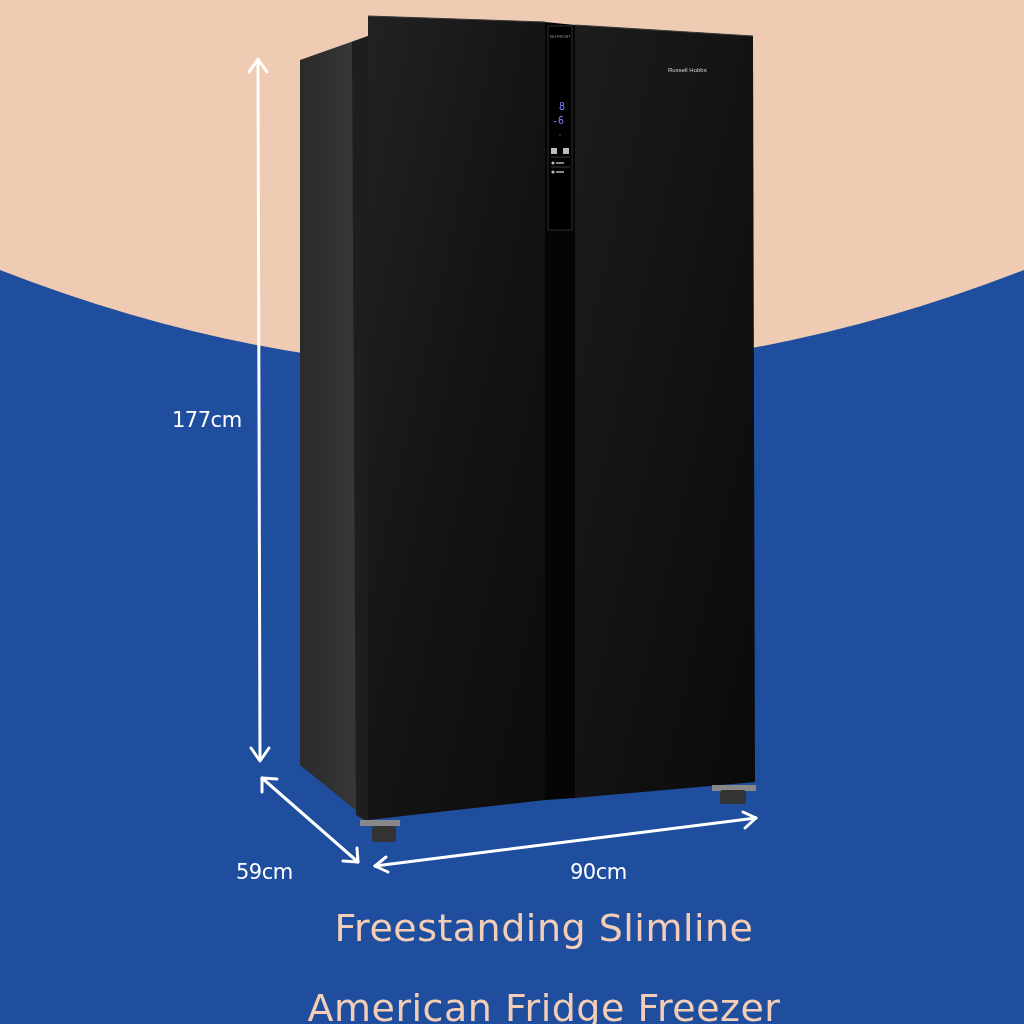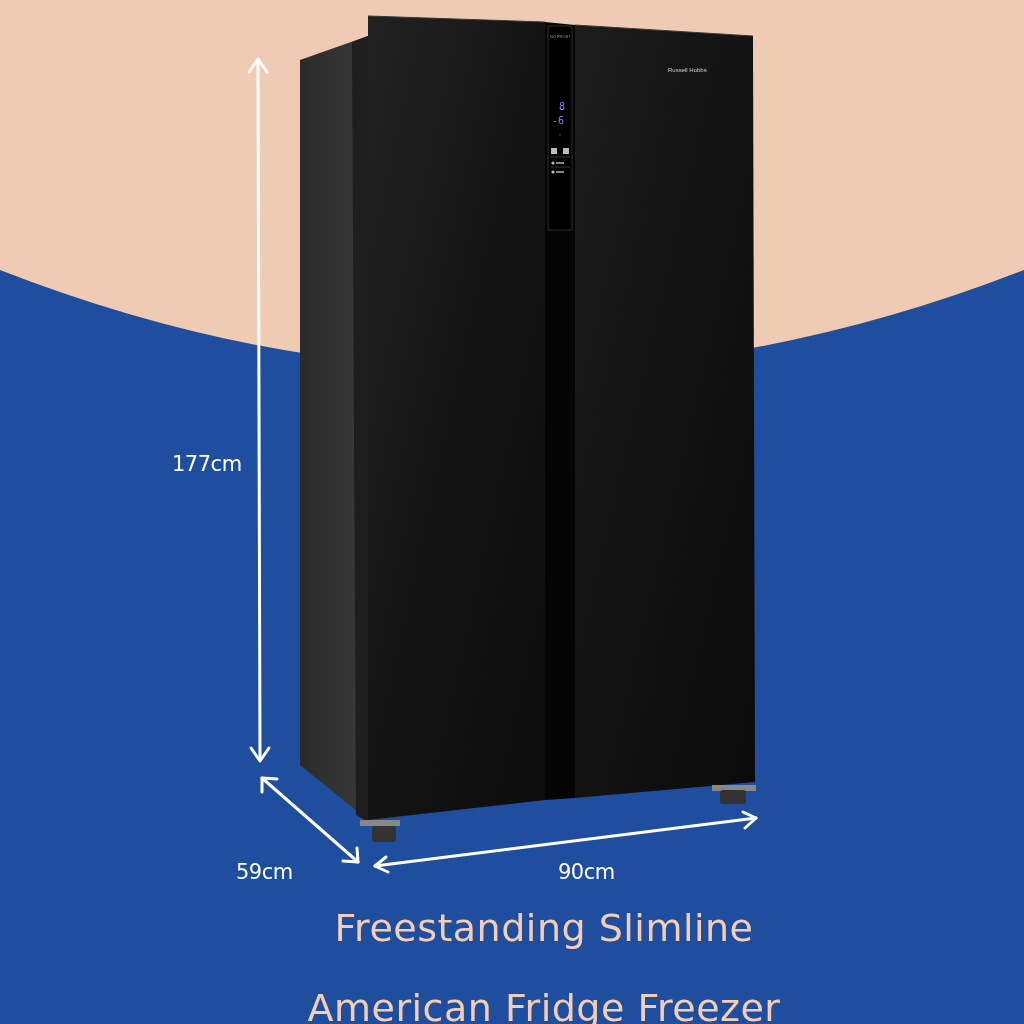--- a/index.html
+++ b/index.html
@@ -104,18 +104,18 @@
     <polyline points="386,857 375,866 388,872"></polyline>
     <polyline points="743,812 756,818 745,828"></polyline>
   </g>
 </svg>
 
 <div class="display-brand">NO FROST</div>
 <div class="temp" style="left:559px; top:101px;">8</div>
 <div class="temp" style="left:552px; top:115px;">-6</div>
 <div class="brand">Russell Hobbs</div>
 
-<div class="label" style="left:172px; top:408px;margin-top:44px;">177cm</div>
+<div class="label" style="left:172px; top:408px;">177cm</div>
 <div class="label" style="left:236px; top:860px;">59cm</div>
-<div class="label" style="left:558px; top:860px;">90cm</div>
+<div class="label" style="left:570px; top:860px;">90cm</div>
 
 <div class="headline line1">Freestanding Slimline</div>
 <div class="headline line2">American Fridge Freezer</div>
 
 </body></html>

